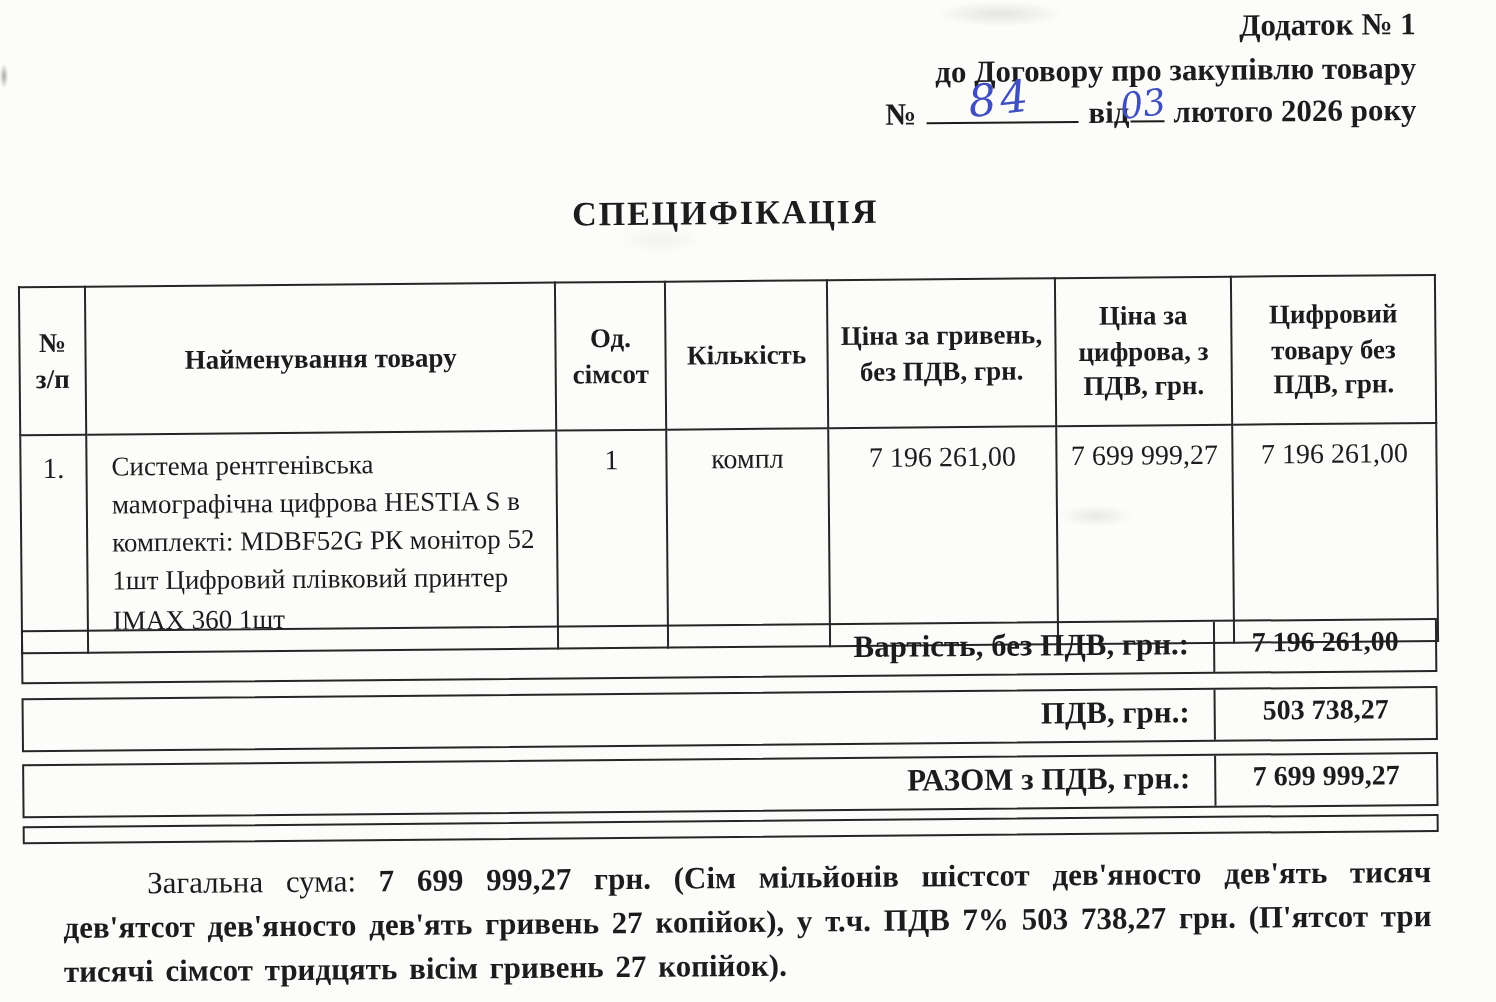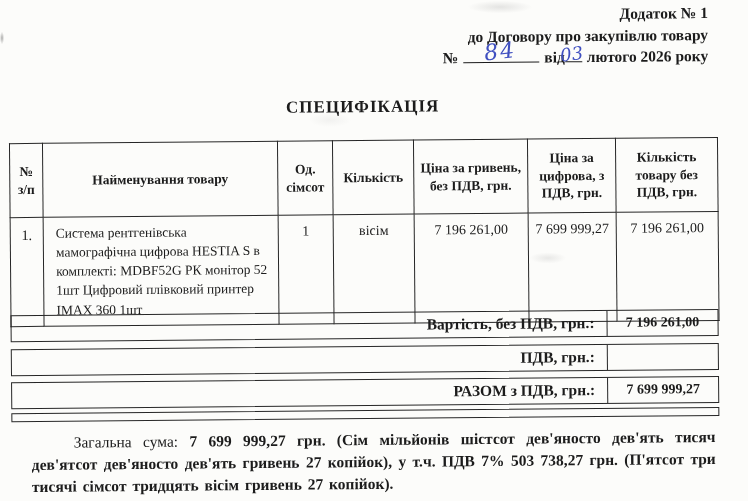--- a/index.html
+++ b/index.html
@@ -68,42 +68,43 @@
           <col style="width:102px">
       </colgroup>
       <thead>
         <tr>
           <th>№ з/п</th>
           <th>Найменування товару</th>
           <th>Од. сімсот</th>
           <th>Кількість</th>
           <th>Ціна за гривень, без ПДВ, грн.</th>
           <th>Ціна за цифрова, з ПДВ, грн.</th>
-          <th>Кількість товару без ПДВ, грн.</th>
+          <th>Цифровий товару без ПДВ, грн.</th>
         </tr>
       </thead>
       <tbody>
         <tr>
           <td class="c-num">1.</td>
           <td class="c-name">Система рентгенівська мамографічна цифрова HESTIA S в комплекті: MDBF52G РК монітор 52 1шт Цифровий плівковий принтер IMAX 360 1шт</td>
           <td>1</td>
-          <td>вісім</td>
+          <td>компл</td>
           <td>7 196 261,00</td>
           <td>7 699 999,27</td>
           <td>7 196 261,00</td>
         </tr>
       </tbody>
     </table>
 
     <div class="band b1">
       <div class="lbl">Вартість, без ПДВ, грн.:</div>
       <div class="val">7 196 261,00</div>
     </div>
     <div class="band b2">
       <div class="lbl">ПДВ, грн.:</div>
+      <div class="val">503 738,27</div>
     </div>
     <div class="band b3">
       <div class="lbl">РАЗОМ з ПДВ, грн.:</div>
       <div class="val">7 699 999,27</div>
     </div>
     <div class="band empty"></div>
 
     <div class="footer"><span class="lead">Загальна сума: </span><span>7 699 999,27 грн. (Сім мільйонів шістсот дев'яносто дев'ять тисяч дев'ятсот дев'яносто дев'ять гривень 27 копійок), у т.ч. ПДВ 7% 503 738,27 грн. (П'ятсот три тисячі сімсот тридцять вісім гривень 27 копійок).</span></div>
 
   </div>

